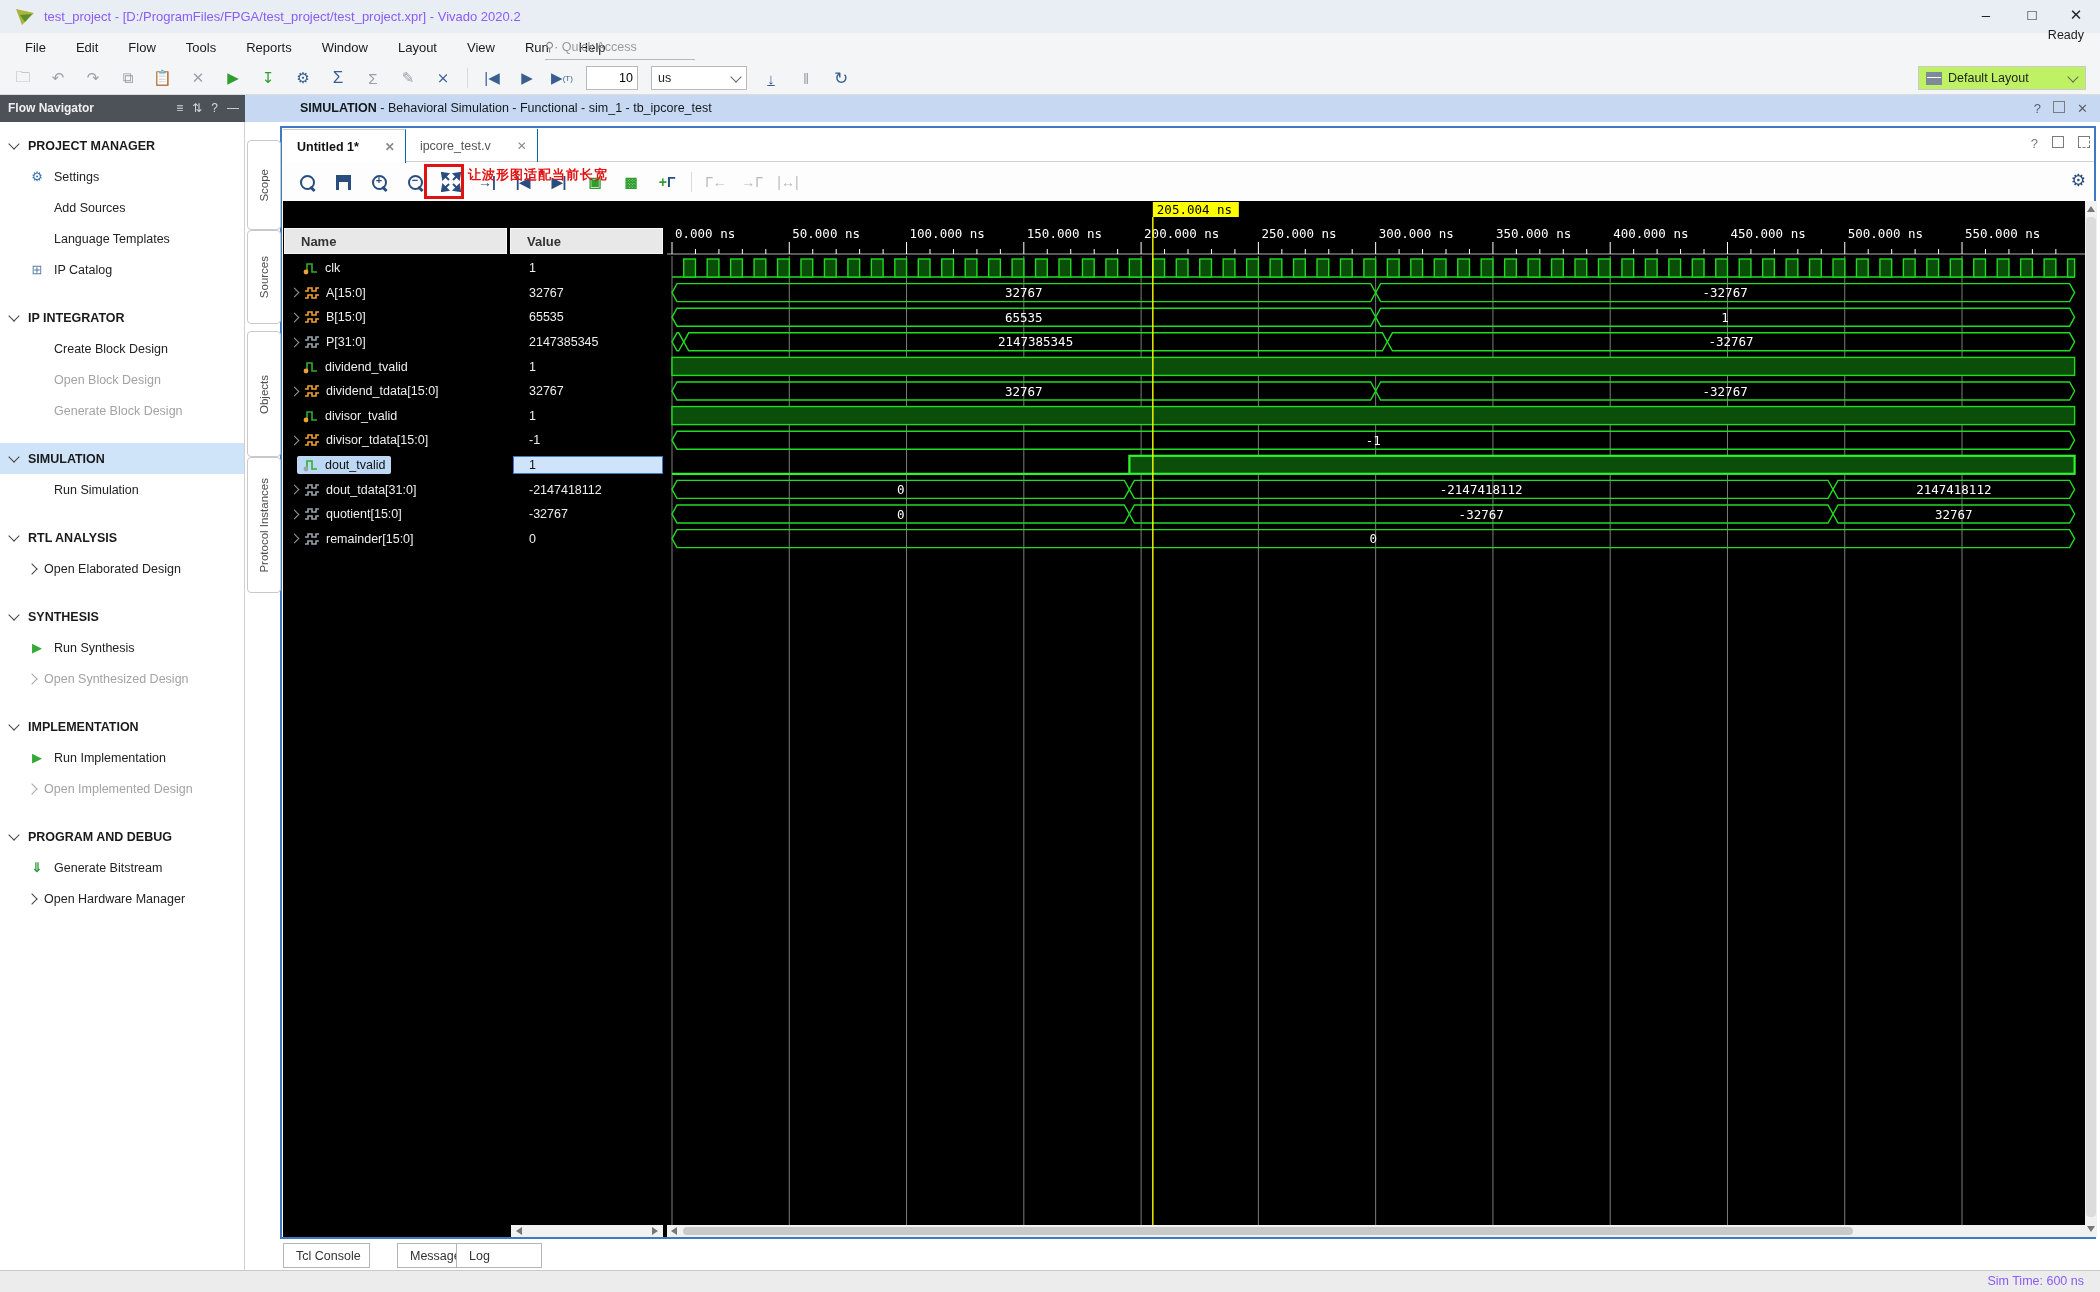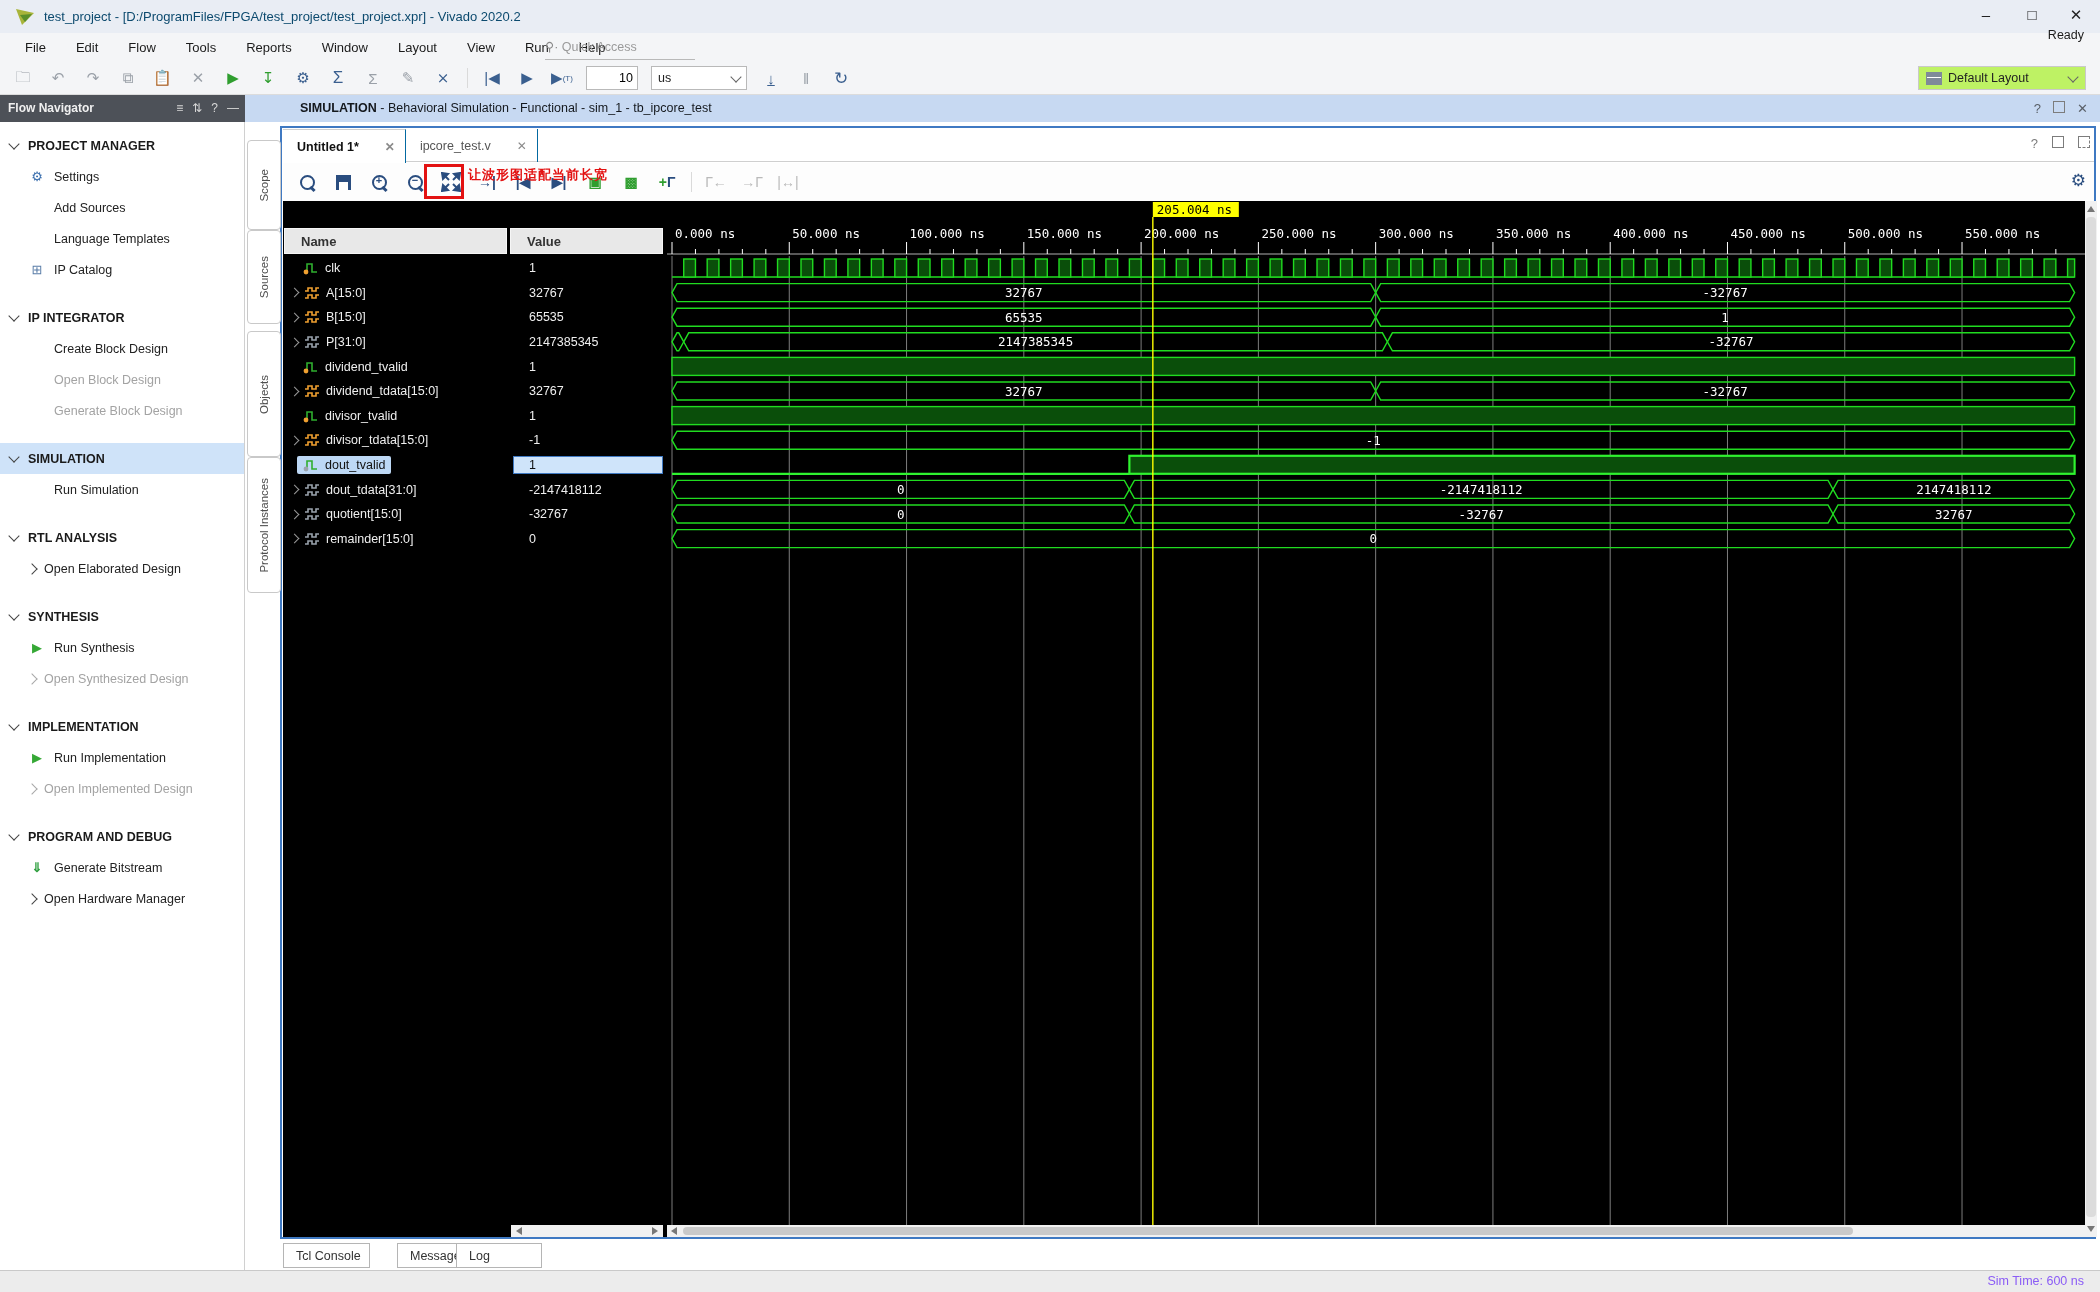--- a/index.html
+++ b/index.html
@@ -1,20 +1,20 @@
 <!DOCTYPE html>
 <html><head>
 <meta charset="utf-8">
 <style>
   html,body{margin:0;padding:0;background:#888;}
   #app{position:relative;width:2100px;height:1292px;background:#fff;font-family:"Liberation Sans",sans-serif;overflow:hidden;-webkit-font-smoothing:antialiased;}
   .abs{position:absolute;}
   
   #titlebar{left:0;top:0;width:2100px;height:33px;background:#e9edf4;border-bottom:1px solid #d5d9e0;}
-  #title-text{left:44px;top:0;height:33px;line-height:33px;font-size:13px;color:#0c4a6e;}
+  #title-text{left:44px;top:0;height:33px;line-height:33px;font-size:13px;color:#8b5cf6;}
   .winbtn{top:0;width:44px;height:32px;text-align:center;line-height:30px;font-size:15px;color:#222;}
   
   #menubar{left:0;top:33px;width:2100px;height:29px;background:#f4f5f7;display:flex;align-items:center;padding-left:10px;box-sizing:border-box;}
   .menu-item{padding:0 15px;font-size:13px;color:#1b1b1b;height:29px;line-height:29px;}
   #quick-access{left:545px;top:36px;width:150px;height:23px;border-bottom:1px solid #b9b9b9;color:#9a9a9a;font-size:12.5px;line-height:23px;}
   #ready-text{right:16px;top:21px;height:29px;line-height:29px;font-size:12.5px;color:#1b1b1b;}
   
   #toolbar{left:0;top:62px;width:2100px;height:33px;background:#f4f5f7;border-bottom:1px solid #dcdcdc;display:flex;align-items:center;padding-left:12px;box-sizing:border-box;gap:13px;}
   .tbi{width:22px;height:22px;display:inline-flex;align-items:center;justify-content:center;font-size:15px;color:#3a5f8f;}
   .tbi.gray{color:#9aa0a8;}

